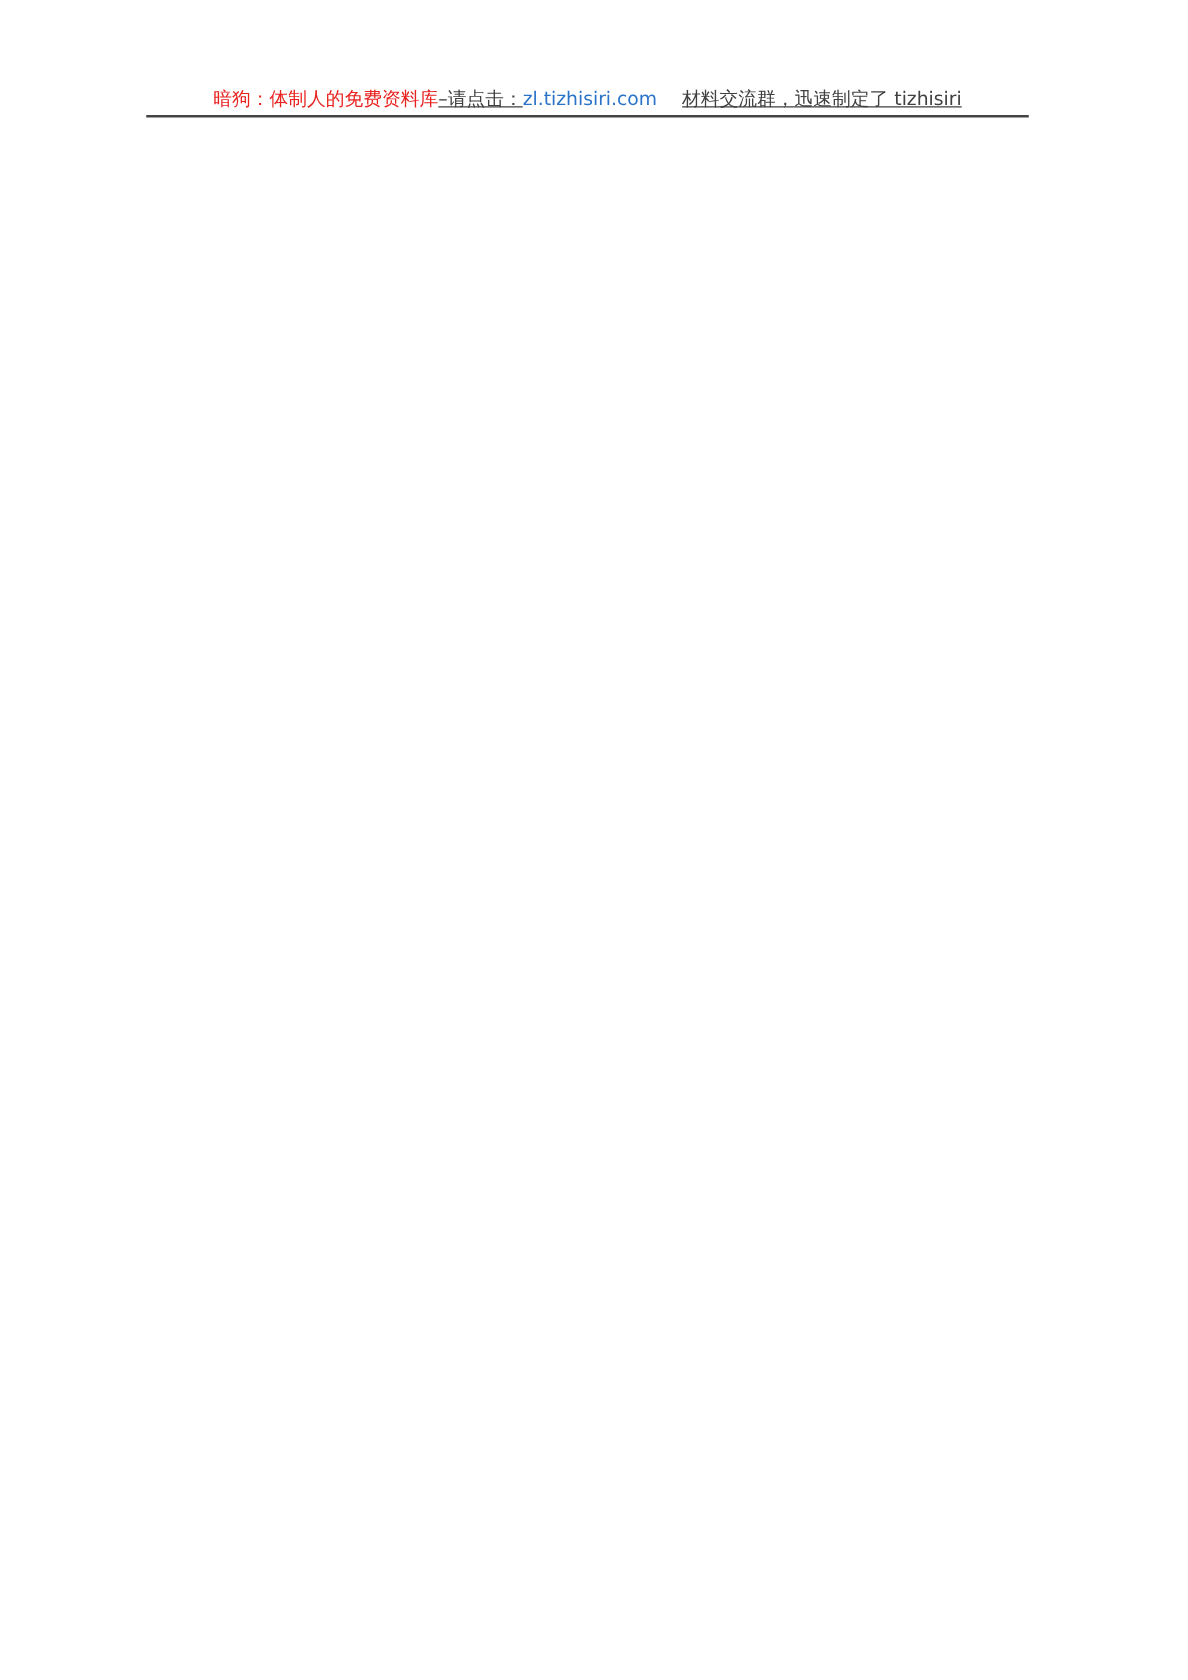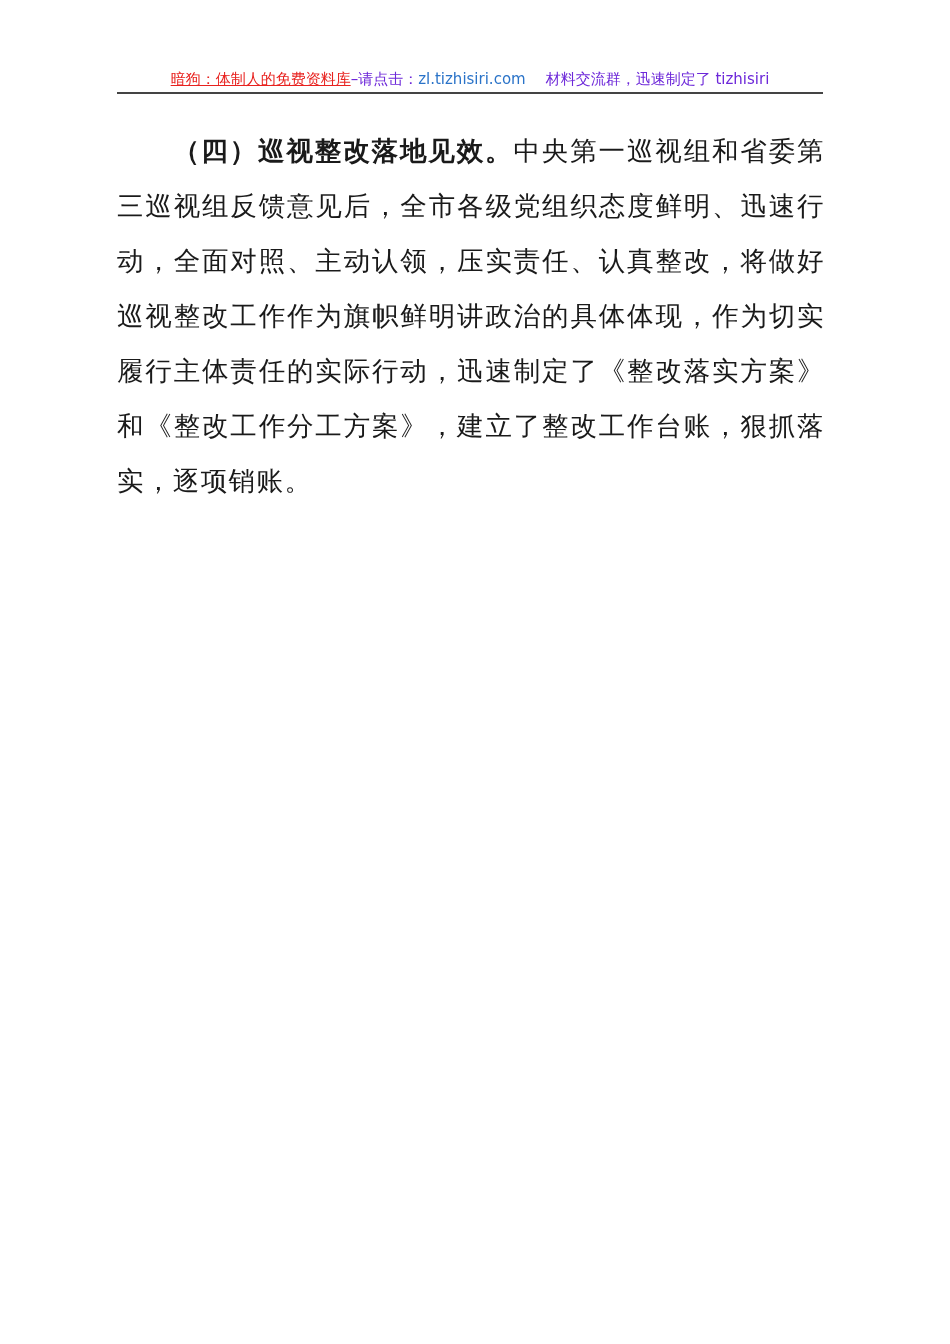--- a/index.html
+++ b/index.html
@@ -1,22 +1,22 @@
 <!DOCTYPE html>
 <html><head>
 <meta charset="utf-8">
 <style>
   html, body { margin: 0; padding: 0; background: #ffffff; }
   body { width: 950px; height: 1344px; position: relative; overflow: hidden;
          font-family: "DejaVu Serif", "Liberation Serif", serif; color: #1a1a1a; }
   .header { position: absolute; left: 117px; top: 66px; width: 706px; height: 26px;
             font-family: "DejaVu Sans", "Liberation Sans", sans-serif; font-size: 15px;
             white-space: nowrap; text-align: center; line-height: 26px; }
-  .header .red { color: #e8221f; text-decoration: underline; }
-  .header .dark { color: #6d28d9; }
+  .header .red { color: #e8221f; }
+  .header .dark { color: #404040; text-decoration: underline; }
   .header .blue { color: #2a73c8; }
   .header .gap { display: inline-block; width: 20px; }
   .rule { position: absolute; left: 117px; top: 92px; width: 706px; height: 2px; background: #444444; }
   .content { position: absolute; left: 117px; top: 123px; width: 708px; }
   .para { font-size: 26.5px; line-height: 55px; text-align: justify; text-align-last: left;
           letter-spacing: 1.4px; margin: 0 0 20px 0; word-break: break-all; }
   .para.indent { text-indent: 56px; }
   .para b { font-weight: bold; }
   .section-title { font-family: "DejaVu Sans", "Liberation Sans", sans-serif; font-size: 26px;
                    line-height: 55px; margin: 0 0 20px 0; text-indent: 56px; letter-spacing: 1px; }
@@ -25,16 +25,15 @@
 <body>
 
 <div class="header">
   <span class="red">暗狗：体制人的免费资料库</span><span class="dark">–请点击：</span><span class="blue">zl.tizhisiri.com</span><span class="gap"></span><span class="dark">材料交流群，迅速制定了 tizhisiri</span>
 </div>
 <div class="rule"></div>
 
 <div class="content">
 
 
-  <p class="para indent"><b>（四）巡视整改落地见效。</b><span>中央第一巡视组和省委第三巡视组反馈意见后，全市各级党组织态度鲜明、迅速行动，全面对照、主动认领，压实责任、认真整改，将做好巡视整改工作作为旗帜鲜明讲政治的具体体现，作为切实履行主体责任的实际行动，迅速制定了《整改落实方案》和《整改工作分工方案》，建立了整改工作台账，狠抓落实，逐项销账。</span></p>
 
 
 </div>
 
 </body></html>

